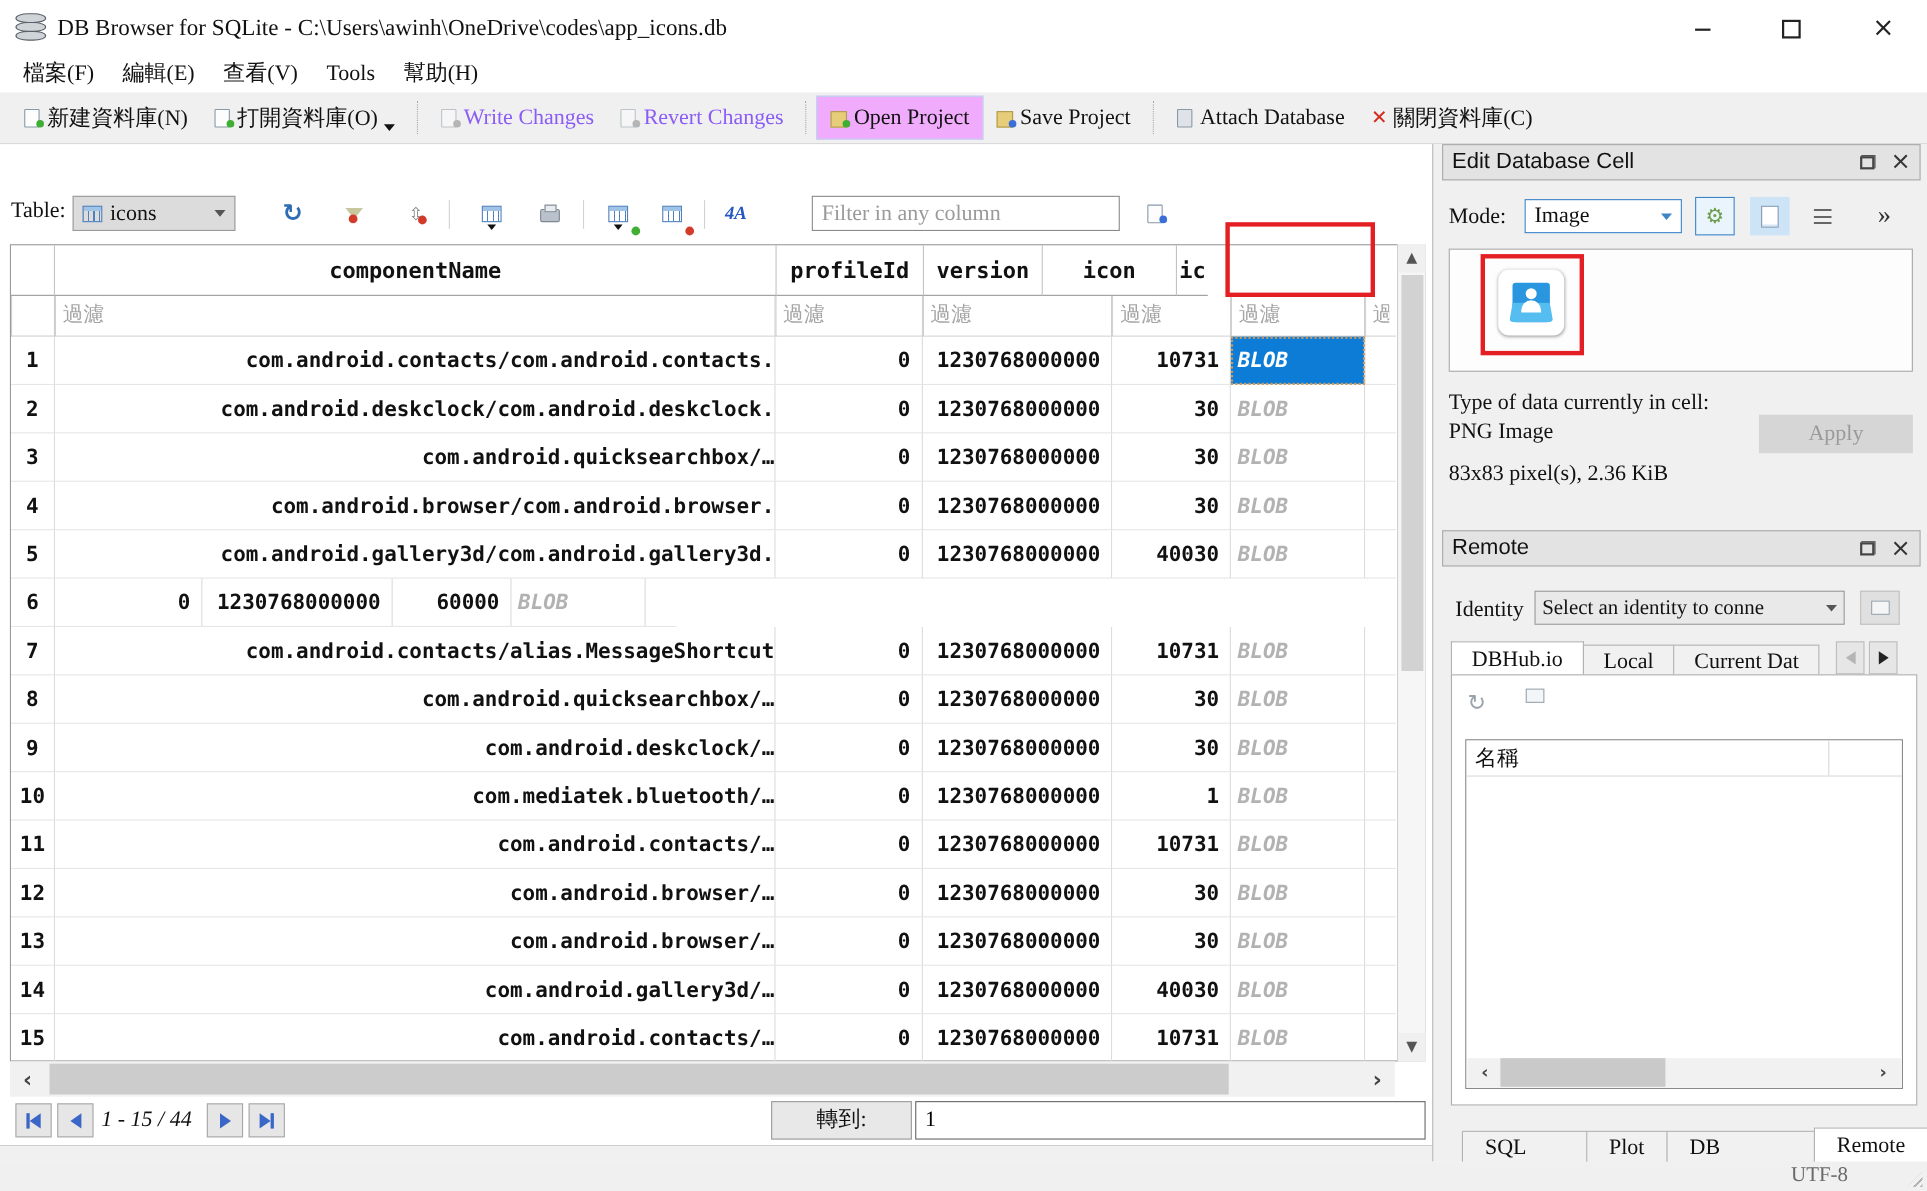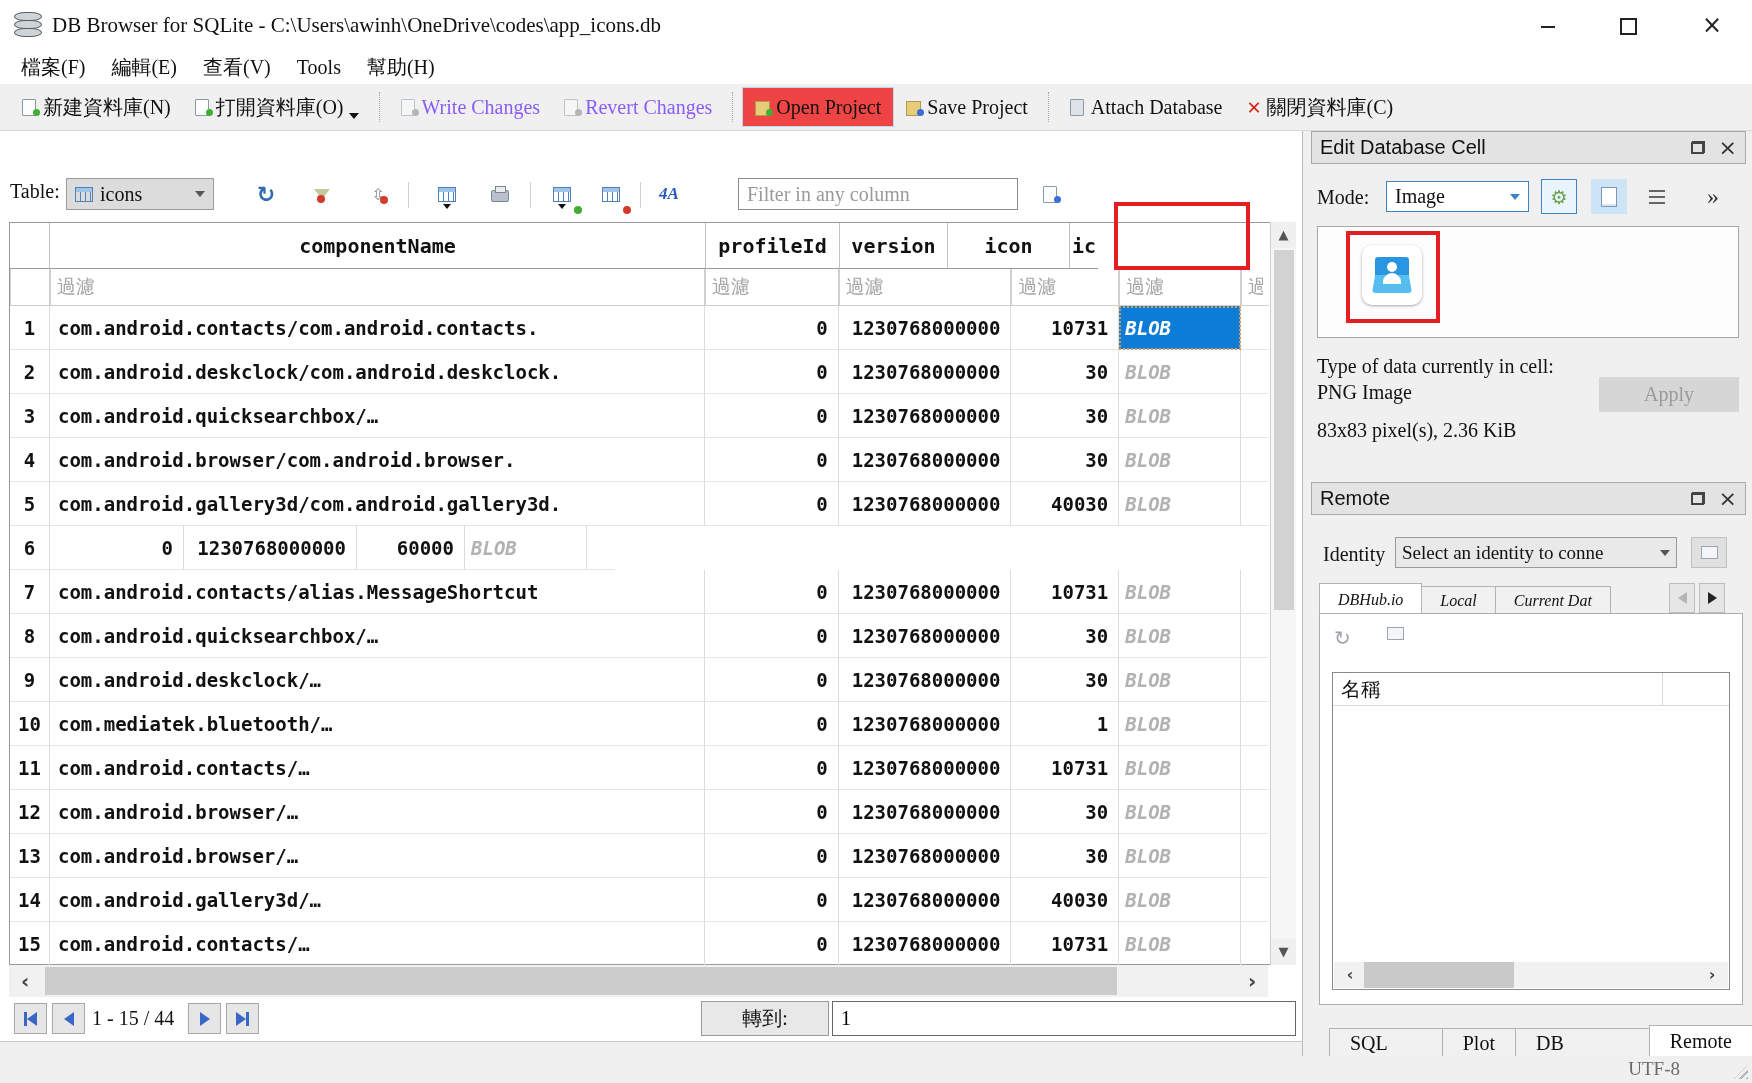--- a/index.html
+++ b/index.html
@@ -19,21 +19,21 @@
   .xglyph{font-size:24px;font-family:"DejaVu Sans",sans-serif;}
 
   
   #menubar{left:0;top:50px;width:1752px;height:34px;background:#fff;display:flex;align-items:center;padding-left:8px;box-sizing:border-box;}
   .menuitem{padding:0 13px;font-size:20px;height:34px;line-height:34px;}
 
   
   #toolbar{left:0;top:84px;width:1752px;height:47px;background:#f0f0f0;border-bottom:1px solid #d9d9d9;display:flex;align-items:center;box-sizing:border-box;padding-left:10px;}
   .tbtn{display:flex;align-items:center;gap:5px;height:38px;padding:0 12px;font-size:20px;white-space:nowrap;}
   .tbtn.disabled{color:#8b5cf6;}
-  .tbtn.hl{background:#ef4444;border:1px solid #bcd6ee;}
+  .tbtn.hl{background:#f0abfc;border:1px solid #bcd6ee;}
   .tsep{width:1px;height:30px;border-left:1px dotted #a9a9a9;margin:0 8px;}
   .micon{display:inline-block;width:16px;height:16px;position:relative;}
   .doc{width:12px;height:15px;background:#fdfdfd;border:1px solid #8899a8;border-radius:1px;}
   .dot{position:absolute;width:7px;height:7px;border-radius:50%;bottom:-1px;right:-2px;}
   .gdot{background:#3fae32;} .rdot{background:#d23b2a;} .bdot{background:#3a6fd8;}
   .cube{width:13px;height:13px;background:#e7cd7a;border:1px solid #b09a4e;margin-top:2px;}
   .redx{color:#d42a1e;font-weight:bold;font-size:18px;font-family:"DejaVu Sans",sans-serif;}
   .tridown{width:0;height:0;border:5px solid transparent;border-top:6px solid #111;display:inline-block;}
 
   
@@ -68,40 +68,40 @@
   .grow{display:flex;width:1259px;}
   .hcell{font-weight:bold;font-size:20px;height:46px;line-height:46px;text-align:center;border-right:1px solid #c3c3c3;border-bottom:1px solid #9a9a9a;box-sizing:border-box;overflow:hidden;white-space:nowrap;}
   .fcell{height:37px;box-sizing:border-box;border:1px solid #cfcfcf;border-top:none;overflow:hidden;}
   .fcell input{width:100%;height:100%;border:none;outline:none;font-size:19px;padding:0 6px;box-sizing:border-box;font-family:"Liberation Serif",serif;background:#fff;}
   .fcell input::placeholder{color:#a5a5a5;opacity:1;}
   .c{height:44px;line-height:44px;font-size:19px;font-weight:bold;border-right:1px solid #dcdcdc;border-bottom:1px solid #e6e6e6;box-sizing:border-box;white-space:nowrap;overflow:hidden;}
   .w-num{width:40px;text-align:center;}
   .w-comp{width:656px;}
   .w-prof{width:134px;} .w-upd{width:173px;} .w-ver{width:108px;}
   .w-icon{width:122px;} .w-ic2{width:28px;border-right:none;}
-  .c.left{padding-left:8px;text-align:left;}
+  .c.left{padding-left:8px;text-align:right;}
   .c.right{padding-right:10px;text-align:right;}
   .c.blob{font-style:italic;color:#b2b2b2;font-weight:bold;padding-left:6px;}
   .c.blob.sel{background:#0d7cd6;color:#fff;outline:2px dotted #cf9a5e;outline-offset:-2px;}
   #vscroll{left:1270px;top:222px;width:26px;height:743px;background:#f6f6f6;border-left:1px solid #d0d0d0;box-sizing:border-box;}
   .sbtn{width:100%;height:26px;background:#f0f0f0;color:#555;text-align:center;font-size:13px;line-height:26px;font-family:"DejaVu Sans",sans-serif;}
   #vthumb{position:absolute;left:3px;top:28px;width:20px;height:360px;background:#d2d2d2;}
   #vdown{position:absolute;bottom:0;left:0;}
 
   
   #hscroll{left:9px;top:965px;width:1259px;height:32px;background:#f1f1f1;}
   #hthumb{position:absolute;left:36px;top:2px;width:1072px;height:28px;background:#cccccc;}
   .harrow{position:absolute;top:0;width:32px;height:32px;color:#444;font-size:20px;line-height:32px;text-align:center;font-family:"DejaVu Sans",sans-serif;font-weight:bold;}
   #nav{left:0px;top:998px;width:1302px;height:44px;background:#fff;border-bottom:1px solid #c9c9c9;box-sizing:border-box;}
   .navbtn{position:absolute;top:5px;width:33px;height:31px;background:#e6e6e6;border:1px solid #a7a7a7;box-sizing:border-box;display:flex;align-items:center;justify-content:center;}
   .ntri{width:0;height:0;border:7px solid transparent;}
   .ntri.left{border-right:10px solid #3a66c8;border-left:none;}
   .ntri.right{border-left:10px solid #3a66c8;border-right:none;}
   .nbar{width:3px;height:14px;background:#3a66c8;}
-  #navrange{position:absolute;left:92px;top:5px;height:31px;line-height:31px;font-size:20px;}
+  #navrange{position:absolute;left:92px;top:5px;height:31px;line-height:31px;font-size:20px;font-style:italic;}
   #gotobtn{position:absolute;left:701px;top:3px;width:128px;height:35px;background:#e8e8e8;border:1px solid #9a9a9a;box-sizing:border-box;text-align:center;line-height:33px;font-size:20px;}
   #gotoinput{position:absolute;left:832px;top:3px;width:464px;height:35px;border:1px solid #666;box-sizing:border-box;font-size:20px;padding:0 8px;font-family:"Liberation Serif",serif;}
   #belownav{left:0;top:1042px;width:1302px;height:14px;background:#f0f0f0;}
 
   
   #dock{left:1302px;top:131px;width:450px;height:925px;background:#f0f0f0;border-left:1px solid #b9b9b9;box-sizing:border-box;}
   .dockhdr{position:absolute;left:8px;width:435px;height:33px;background:#e3e3e3;border:1px solid #a9a9a9;box-sizing:border-box;display:flex;align-items:center;padding:0 8px;font-size:20px;}
   .dockhdr .sp{margin-left:auto;display:flex;gap:14px;align-items:center;}
   .floaticon{position:relative;width:14px;height:13px;}
   .floaticon::before{content:"";position:absolute;right:0;top:0;width:9px;height:8px;border:2px solid #444;}
@@ -130,21 +130,21 @@
   #applybtn{left:296px;top:246px;width:140px;height:35px;background:#d6d6d6;color:#9a9a9a;text-align:center;line-height:35px;font-size:20px;}
   #sizeinfo{left:14px;top:288px;font-size:20px;}
 
   
   #idlbl{left:20px;top:412px;font-size:20px;}
   #idsel{left:92px;top:406px;width:282px;height:31px;background:#e9e9e9;border:1px solid #9a9a9a;box-sizing:border-box;display:flex;align-items:center;padding:0 6px;font-size:19px;white-space:nowrap;overflow:hidden;}
   #idsel .caret{margin-left:auto;flex:none;}
   #certbtn{left:388px;top:406px;width:36px;height:31px;background:#e0e0e0;border:1px solid #c0c0c0;box-sizing:border-box;display:flex;align-items:center;justify-content:center;}
   .cardicon{width:15px;height:11px;border:1px solid #9aa5af;background:#f3f5f7;}
   .rtabs{position:absolute;left:16px;top:452px;display:flex;align-items:flex-end;}
-  .rtab{height:28px;line-height:28px;padding:0 18px;font-size:16px;border:1px solid #b3b3b3;background:#f1f1f1;margin-right:-1px;white-space:nowrap;overflow:hidden;font-style:italic;}
+  .rtab{height:28px;line-height:28px;padding:0 18px;font-size:20px;border:1px solid #b3b3b3;background:#f1f1f1;margin-right:-1px;white-space:nowrap;overflow:hidden;}
   .rtab.active{background:#fff;height:31px;line-height:31px;border-bottom:1px solid #fff;}
   .rtab.clip{max-width:96px;}
   .tabscroll{position:absolute;top:452px;width:26px;height:30px;background:#e6e6e6;border:1px solid #bdbdbd;box-sizing:border-box;display:flex;align-items:center;justify-content:center;}
   .tst{width:0;height:0;border:6px solid transparent;}
   .tst.l{border-right:9px solid #b5b5b5;border-left:none;}
   .tst.r{border-left:9px solid #222;border-right:none;}
   #rcontent{left:16px;top:482px;width:424px;height:392px;background:#fff;border:1px solid #adadad;box-sizing:border-box;}
   #rtool{position:absolute;left:14px;top:12px;display:flex;gap:36px;color:#9aa3ab;}
   #rlist{position:absolute;left:12px;top:58px;width:398px;height:318px;border:1px solid #8a8a8a;box-sizing:border-box;}
   #rlisthdr{display:flex;height:32px;border-bottom:1px solid #d9d9d9;font-size:20px;flex-direction:column;}

